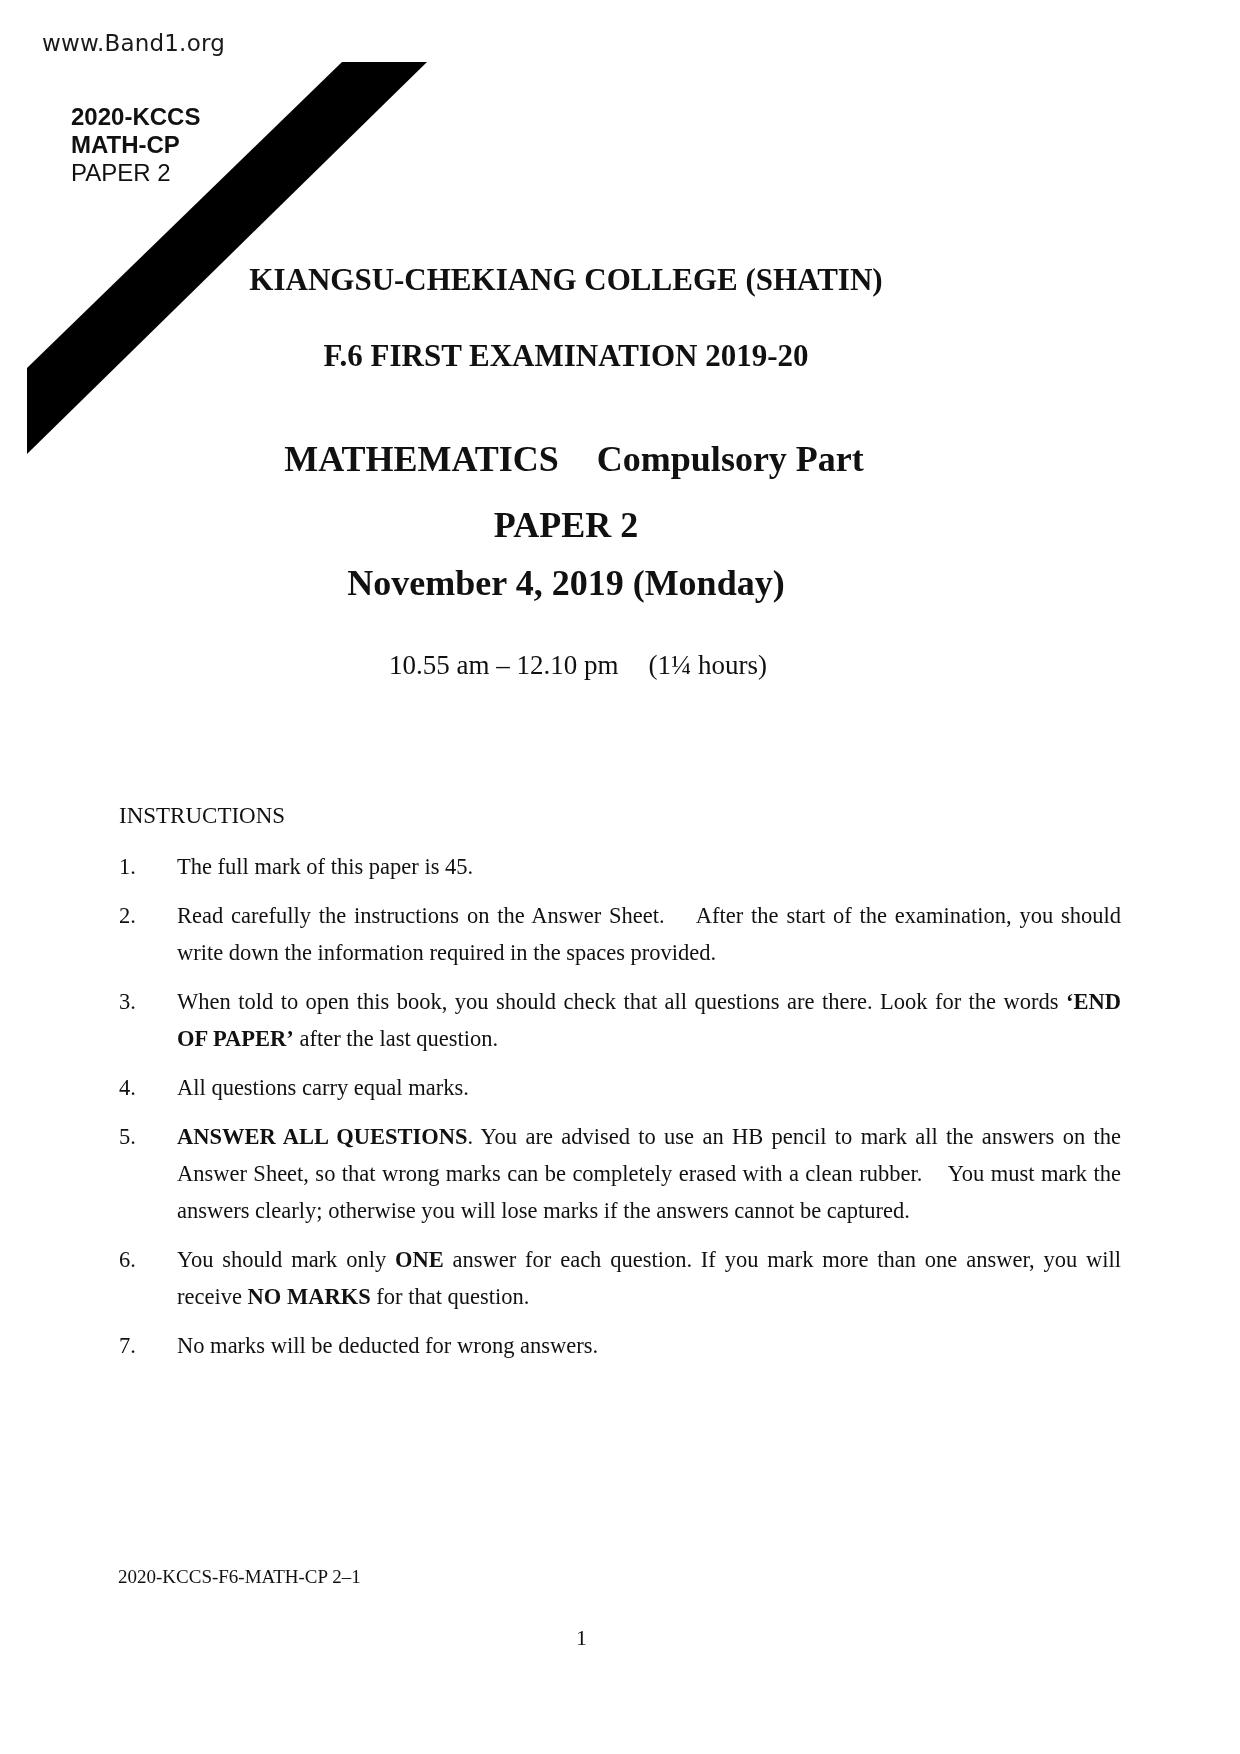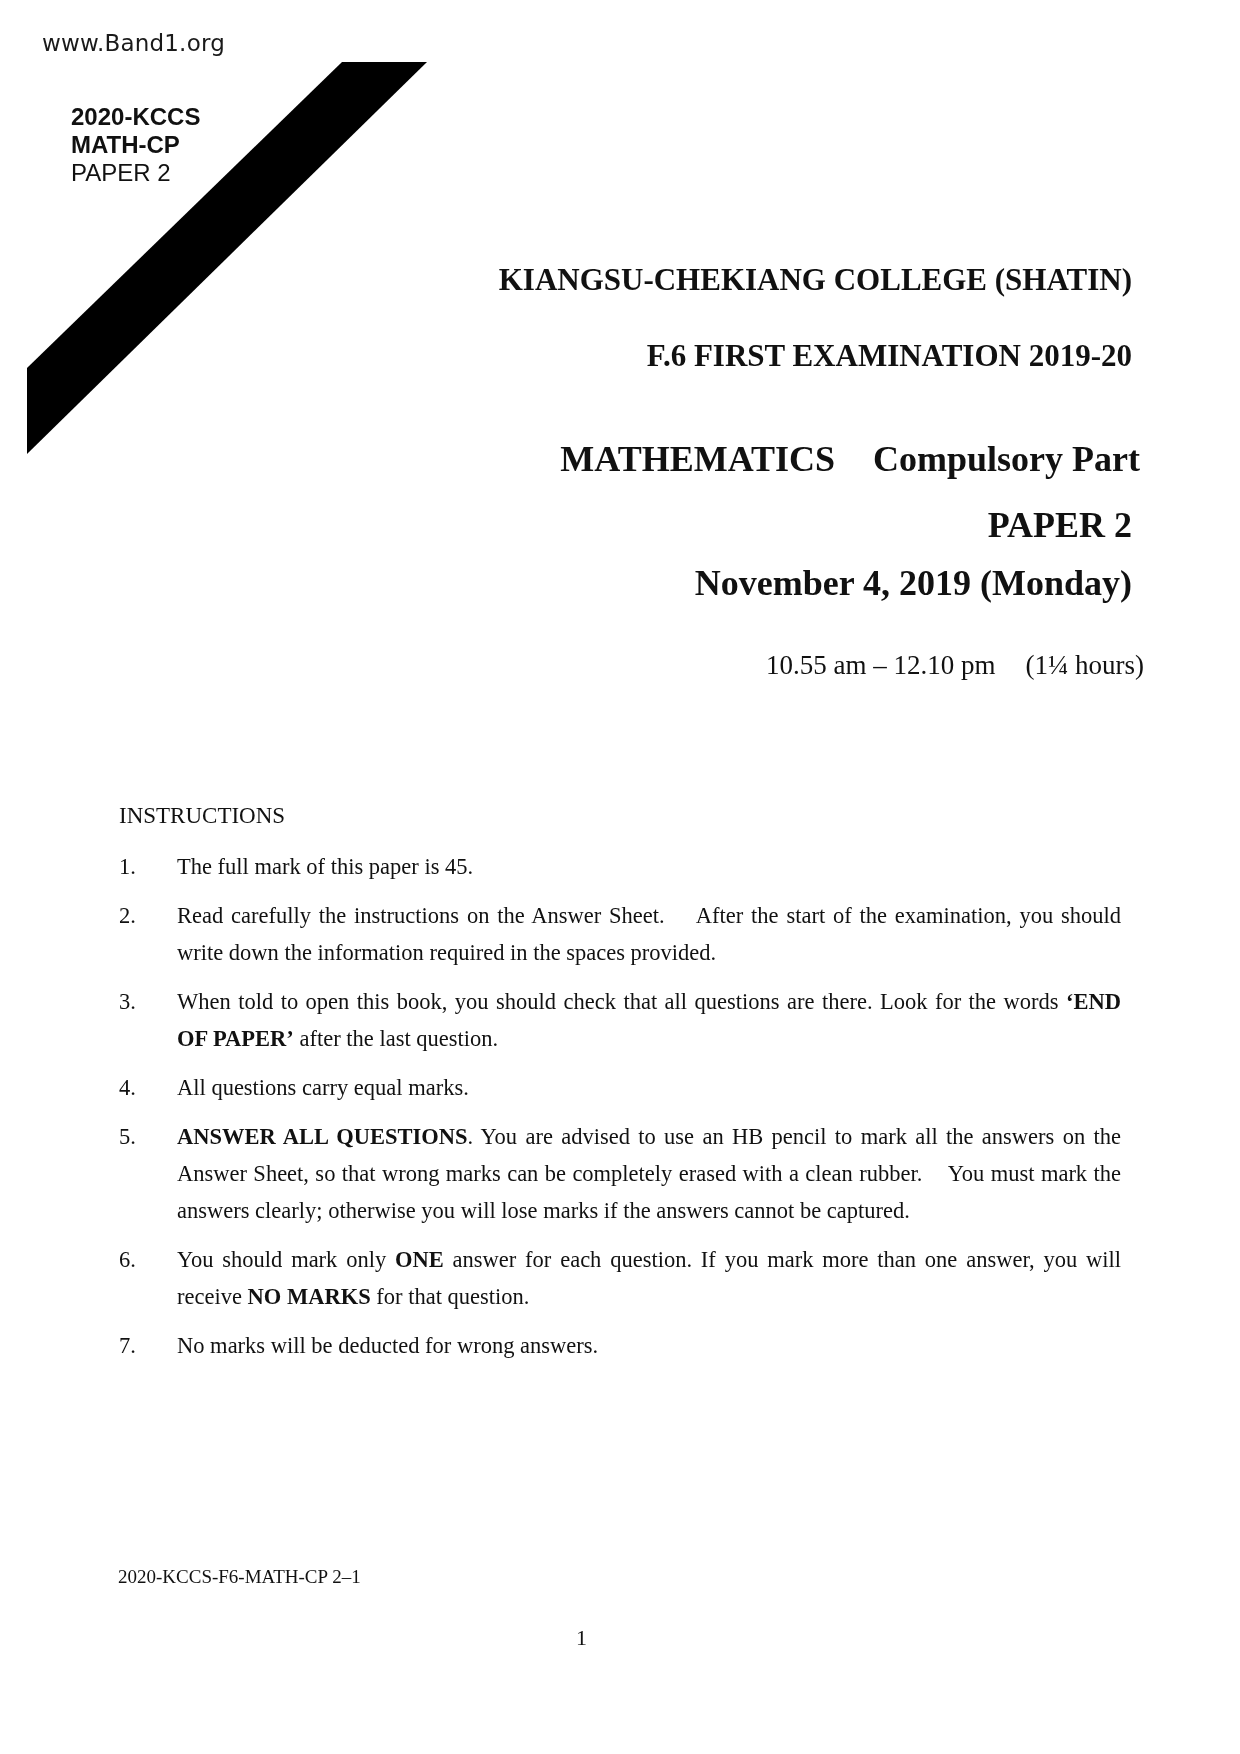--- a/index.html
+++ b/index.html
@@ -3,21 +3,21 @@
   <meta charset="utf-8">
   <style>
     html, body { margin: 0; padding: 0; background: #ffffff; }
     body { width: 1240px; height: 1754px; position: relative; overflow: hidden; color: #111111; }
     .abs { position: absolute; }
     .watermark { left: 42px; top: 30px; font-family: "DejaVu Sans", sans-serif; font-size: 23px; color: #1a1a1a; letter-spacing: 0.2px; }
     .code-block { left: 71px; top: 94px; font-family: "Liberation Sans", sans-serif; font-size: 24px; line-height: 28px; color: #111; margin-top: 9px; }
     .code-block .b { font-weight: bold; display: block; }
     .code-block .n { font-weight: normal; display: block; }
     .stripe { left: 0; top: 0; width: 1240px; height: 1754px; pointer-events: none; }
-    .center { left: 0; width: 1132px; text-align: right; font-family: "Liberation Serif", serif; }
+    .center { left: 0; width: 1132px; text-align: center; font-family: "Liberation Serif", serif; }
     .school { top: 262px; font-size: 31px; font-weight: bold; padding-left: 0; }
     .exam { top: 338px; font-size: 31px; font-weight: bold; }
     .subject { top: 438px; font-size: 36px; font-weight: bold; padding-left: 8px; }
     .subject .gap { display: inline-block; width: 38px; }
     .paper { top: 504px; font-size: 36px; font-weight: bold; }
     .date { top: 554px; font-size: 36px; font-weight: bold; margin-top: 8px; }
     .time { top: 650px; font-size: 27px; margin-left: 12px; }
     .time .gap { display: inline-block; width: 30px; }
     .instr-title { left: 119px; top: 803px; font-family: "Liberation Serif", serif; font-size: 23px; font-weight: normal; }
     .instr { left: 119px; width: 1002px; font-family: "Liberation Serif", serif; font-size: 22.5px; line-height: 37px; }

